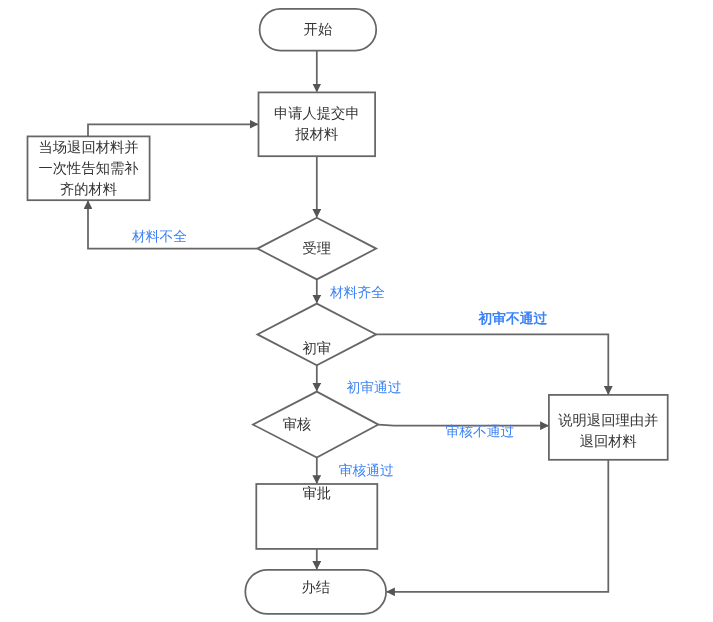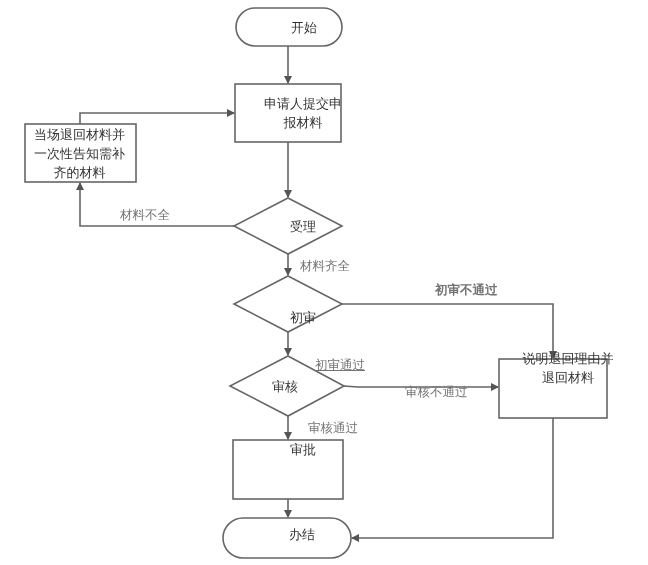--- a/index.html
+++ b/index.html
@@ -2,22 +2,22 @@
 <html><head>
 <meta charset="utf-8">
 <style>
   html, body { margin: 0; padding: 0; background: #ffffff; }
   body { width: 648px; height: 565px; position: relative; overflow: hidden;
          font-family: "DejaVu Sans", sans-serif; color: #3a3a3a; }
   svg { position: absolute; left: 0; top: 0; }
   .shape { fill: #ffffff; stroke: #666666; stroke-width: 1.6; }
   .line { fill: none; stroke: #666666; stroke-width: 1.6; }
   .node-text { position: absolute; text-align: center; font-size: 13px; line-height: 19px;
-               display: flex; align-items: center; justify-content: center; color: #333; padding-left: 15px; }
-  .edge-label { position: absolute; font-size: 12.5px; color: #737373; white-space: nowrap; }
+               display: flex; align-items: center; justify-content: center; color: #333; }
+  .edge-label { position: absolute; font-size: 12.5px; color: #3b82f6; white-space: nowrap; }
 </style>
 </head>
 <body>
 
 <svg width="648" height="565">
   <defs>
     <marker id="arr" markerWidth="8" markerHeight="8" refX="7" refY="4" orient="auto" markerUnits="userSpaceOnUse">
       <path d="M0,0 L8,4 L0,8 z" fill="#555"></path>
     </marker>
   </defs>
@@ -40,26 +40,26 @@
   <polyline class="line" points="342,304 553,304 553,358" marker-end="url(#arr)"></polyline>
   <line class="line" x1="288" y1="332" x2="288" y2="355" marker-end="url(#arr)"></line>
   <polyline class="line" points="344,386 358,387 498,387" marker-end="url(#arr)"></polyline>
   <line class="line" x1="288" y1="416" x2="288" y2="439" marker-end="url(#arr)"></line>
   <line class="line" x1="288" y1="499" x2="288" y2="517" marker-end="url(#arr)"></line>
   <polyline class="line" points="553,418 553,538 352,538" marker-end="url(#arr)"></polyline>
 </svg>
 
 <div class="node-text" style="left:236px;top:8px;width:106px;height:38px;">开始</div>
 <div class="node-text" style="left:244px;top:84px;width:88px;height:58px;">申请人提交申报材料</div>
-<div class="node-text" style="left:16px;top:124px;width:97px;height:58px;">当场退回材料并一次性告知需补齐的材料</div>
+<div class="node-text" style="left:32px;top:124px;width:97px;height:58px;">当场退回材料并一次性告知需补齐的材料</div>
 <div class="node-text" style="left:258px;top:216px;width:60px;height:20px;">受理</div>
 <div class="node-text" style="left:258px;top:307px;width:60px;height:20px;">初审</div>
 <div class="node-text" style="left:240px;top:376px;width:60px;height:20px;">审核</div>
-<div class="node-text" style="left:506px;top:338px;width:94px;height:59px;">说明退回理由并退回材料</div>
+<div class="node-text" style="left:506px;top:362px;width:94px;height:59px;">说明退回理由并退回材料</div>
 <div class="node-text" style="left:233px;top:420px;width:110px;height:59px;">审批</div>
 <div class="node-text" style="left:223px;top:520px;width:128px;height:28px;">办结</div>
 
 <div class="edge-label" style="left:120px;top:207px;">材料不全</div>
 <div class="edge-label" style="left:300px;top:258px;">材料齐全</div>
 <div class="edge-label" style="left:435px;top:282px;font-weight:bold;">初审不通过</div>
-<div class="edge-label" style="left:315px;top:357px;text-decoration:underline;">初审通过</div>
+<div class="edge-label" style="left:315px;top:344px;">初审通过</div>
 <div class="edge-label" style="left:405px;top:384px;">审核不通过</div>
 <div class="edge-label" style="left:308px;top:420px;">审核通过</div>
 
 </body></html>

